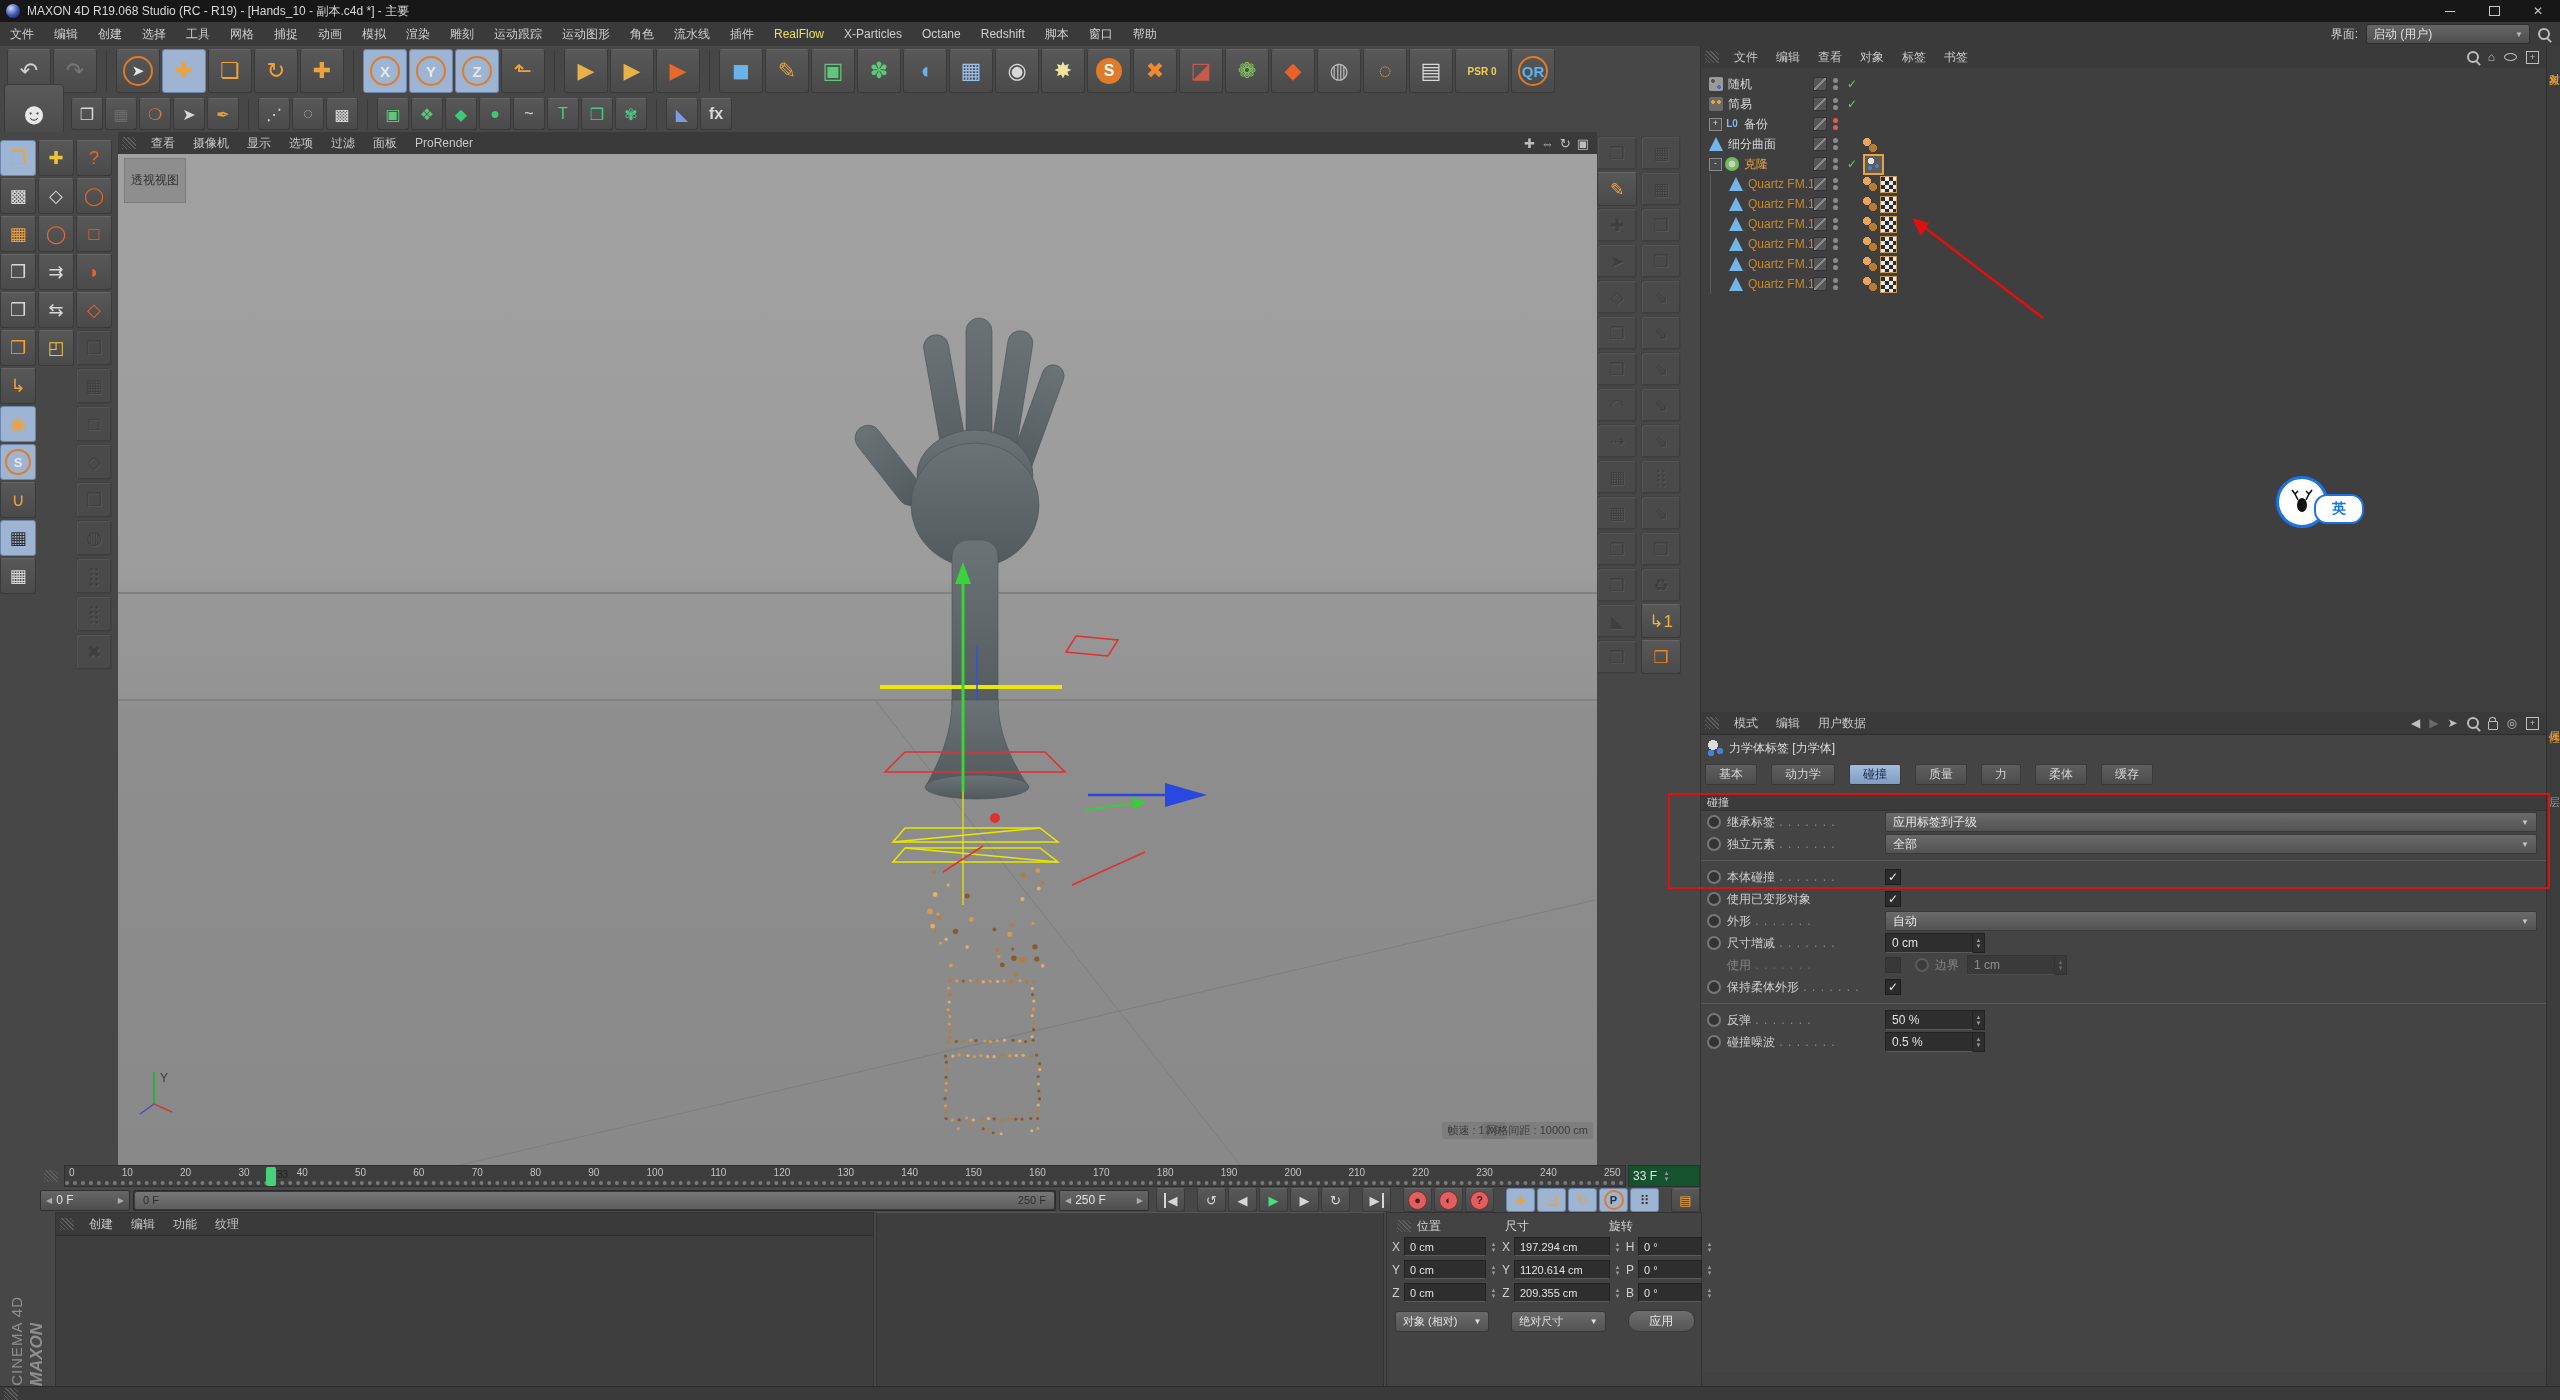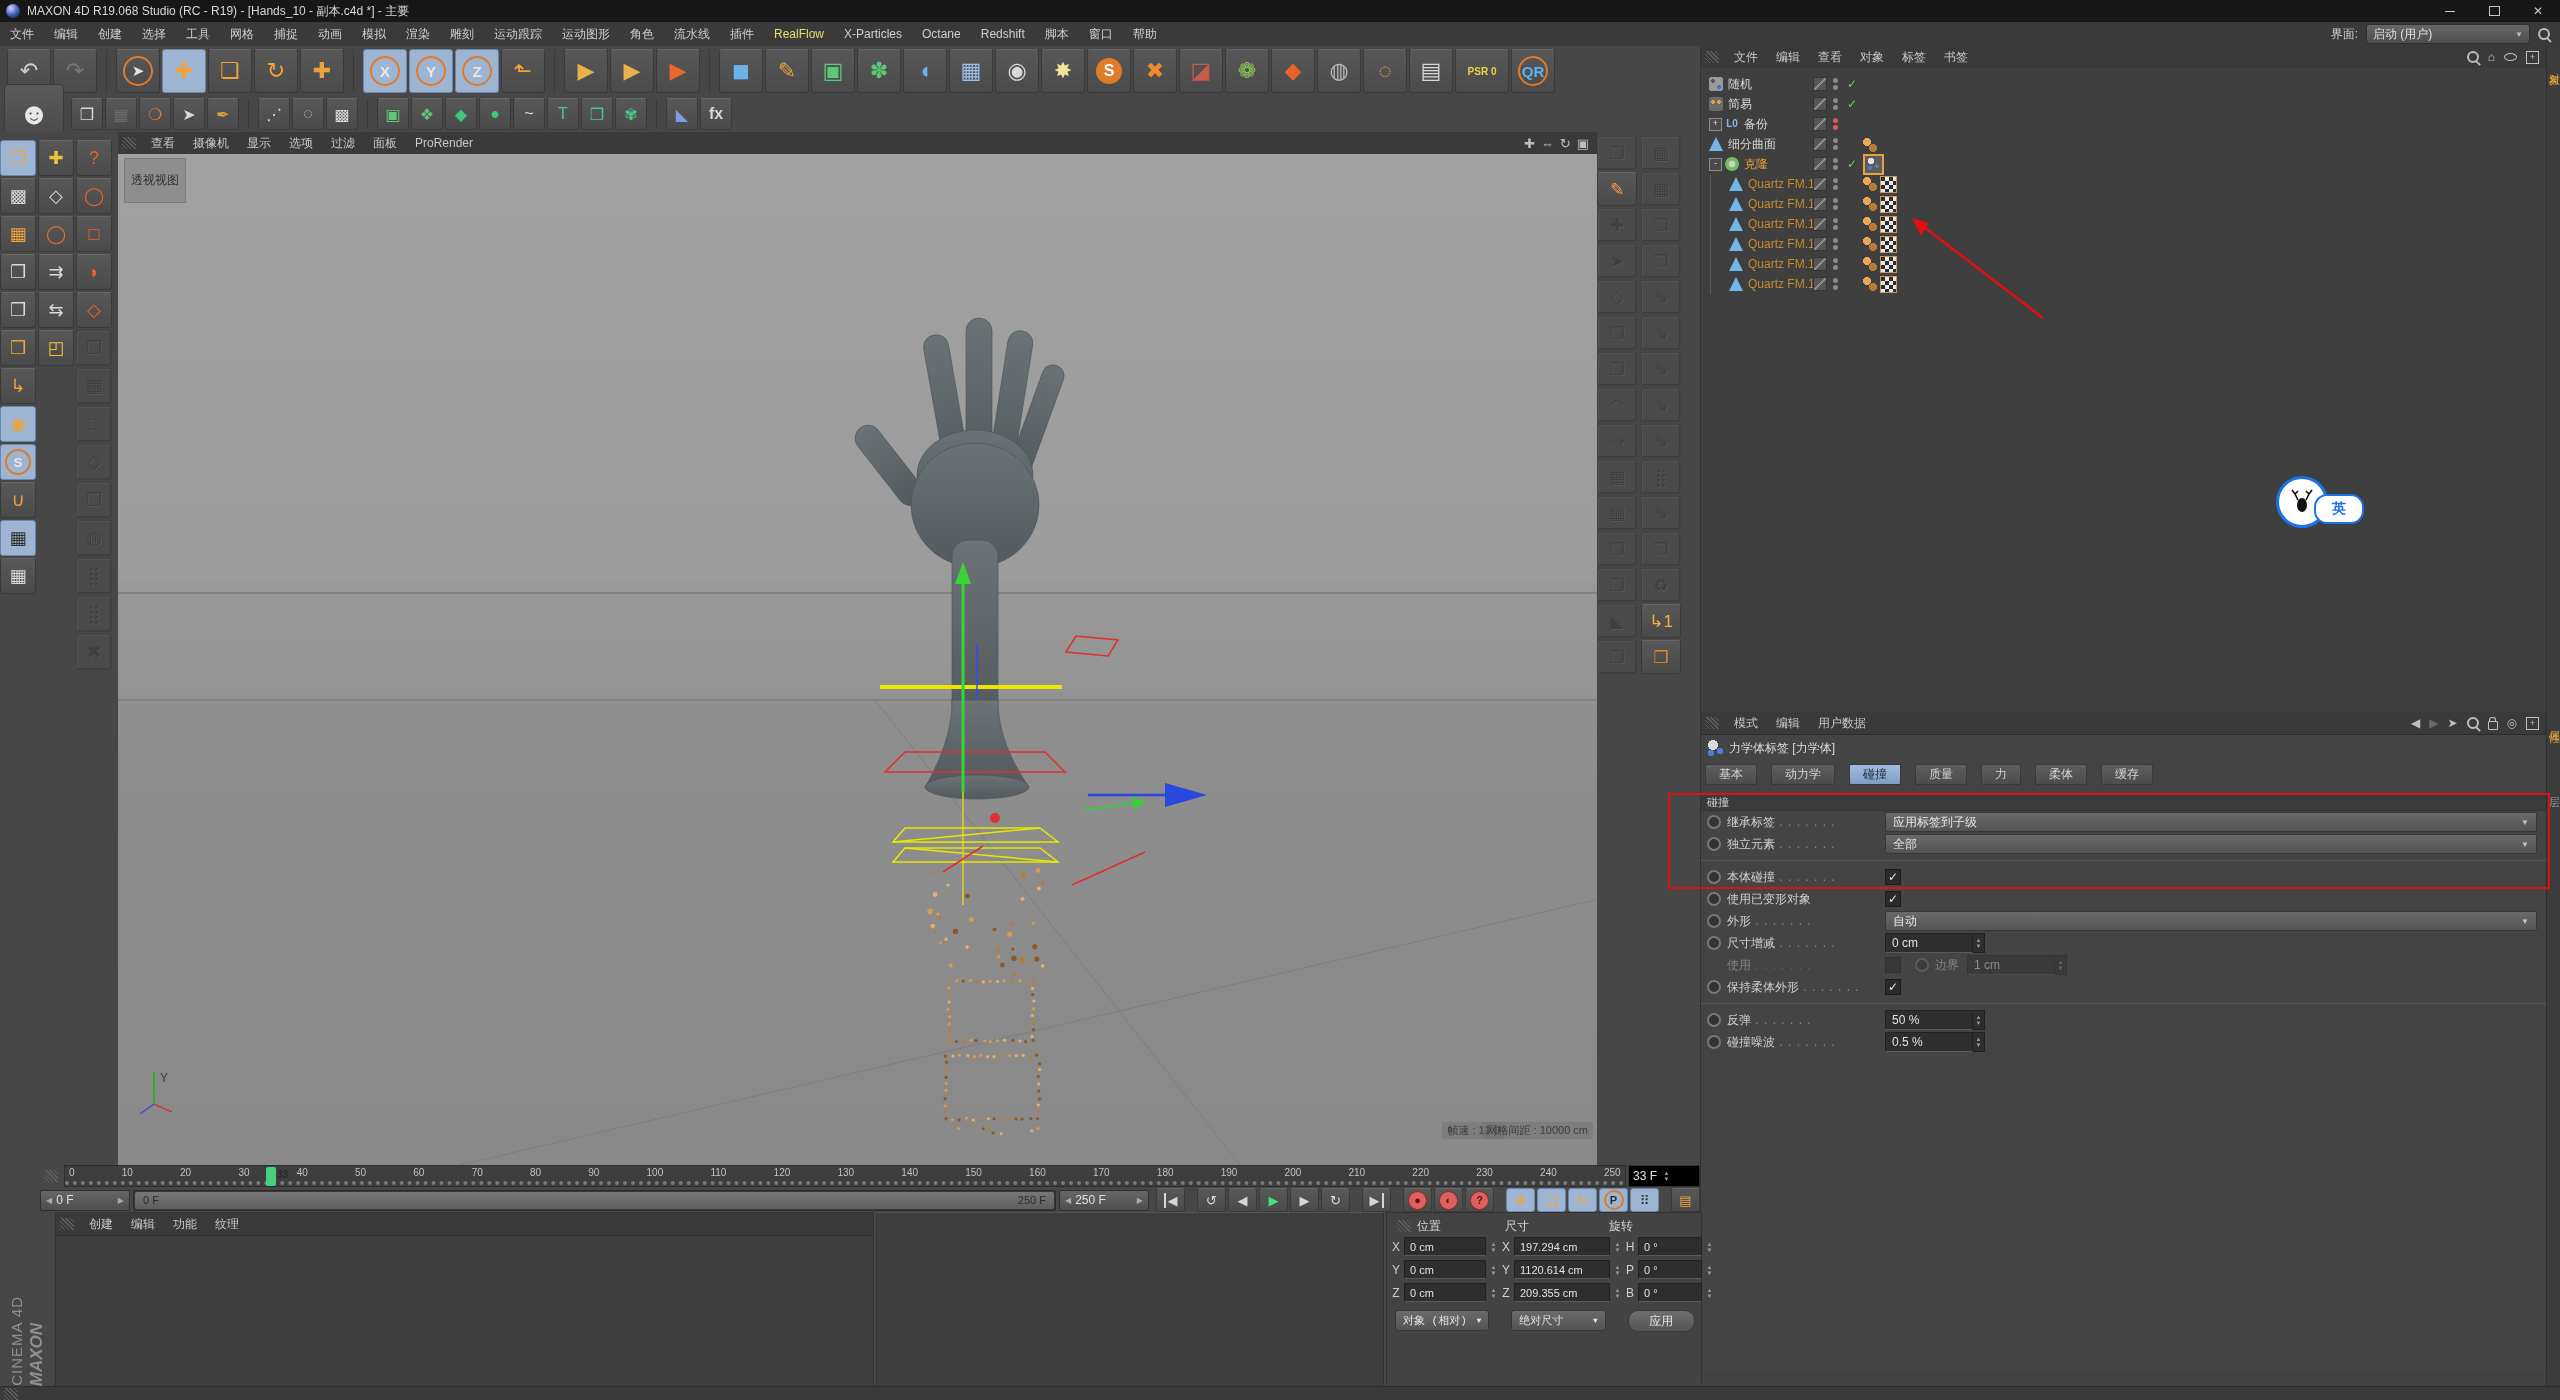--- a/index.html
+++ b/index.html
@@ -139,21 +139,21 @@
     display:flex;align-items:center;padding:4px 0;letter-spacing:2px;}
   .vtab.on{color:#e8a33d;}
   
   #timeline{position:absolute;left:40px;top:1165px;width:1660px;height:47px;background:#474747;}
   #trow1{height:22px;display:flex;align-items:stretch;}
   #ttrack{flex:1;background:#3e3e3e;border:1px solid #2f2f2f;position:relative;}
   #ticks{display:flex;justify-content:space-between;padding:1px 4px 0 4px;color:#c3c3c3;font-size:10px;
     border-bottom:4px dotted #7a7a7a;height:14px;}
   .playhead{position:absolute;top:1px;left:calc(13.2% - 5px);width:10px;height:19px;background:#46d17c;border-radius:2px;}
   .phlbl{position:absolute;left:11px;top:2px;color:#222;font-size:10px;}
-  .tcur{width:62px;margin-left:2px;background:#000000;border:1px solid #2f2f2f;display:flex;align-items:center;
+  .tcur{width:62px;margin-left:2px;background:#14532d;border:1px solid #2f2f2f;display:flex;align-items:center;
     padding:0 4px;color:#e0e0e0;gap:4px;}
   .tcur .astp{background:transparent;border:none;}
   #trow2{height:24px;display:flex;align-items:center;gap:3px;margin-top:1px;}
   .fstep{width:78px;height:19px;background:linear-gradient(#666,#4e4e4e);border:1px solid #2f2f2f;border-radius:2px;
     display:flex;align-items:center;padding:0 5px;color:#e0e0e0;gap:4px;}
   #rslider{flex:1;height:19px;background:#383838;border:1px solid #2a2a2a;border-radius:2px;position:relative;
     display:flex;align-items:center;}
   #rsinner{position:absolute;left:1px;right:1px;top:1px;bottom:1px;background:linear-gradient(#777,#5e5e5e);
     border-radius:2px;display:flex;align-items:center;justify-content:space-between;padding:0 8px;color:#2e2e2e;font-size:11px;}
   #transport{display:flex;align-items:center;gap:2px;margin-left:4px;}
@@ -175,21 +175,21 @@
   #matpanel{position:absolute;left:55px;top:1212px;width:817px;height:174px;background:#3e3e3e;border:1px solid #333;}
   #midbottom{position:absolute;left:876px;top:1212px;width:506px;height:174px;background:#3e3e3e;border:1px solid #333;border-top-color:#555;}
   #coordpanel{position:absolute;left:1386px;top:1212px;width:314px;height:174px;background:#434343;border:1px solid #333;padding-top:4px;}
   .chead{display:flex;color:#d5d5d5;padding-left:6px;height:18px;align-items:center;}
   .chead span{display:inline-block;}
   .crow{display:flex;align-items:center;gap:3px;padding:2px 4px;}
   .ck{width:10px;text-align:center;color:#cfcfcf;flex:none;}
   .cf{width:70px;height:17px;background:#2e2e2e;border:1px solid #222;border-bottom-color:#5a5a5a;
     display:flex;align-items:center;padding:0 5px;color:#e2e2e2;font-size:11px;flex:none;}
   .cstp{width:9px;font-size:6px;color:#999;line-height:6px;display:flex;flex-direction:column;align-items:center;flex:none;}
-  .cbot{display:flex;gap:22px;padding:6px 6px 0 8px;align-items:flex-start;font-family:Liberation Mono, monospace;}
+  .cbot{display:flex;gap:22px;padding:6px 6px 0 8px;align-items:flex-end;}
   .cdd{width:96px;height:19px;background:linear-gradient(#6a6a6a,#535353);border:1px solid #383838;border-radius:3px;
     display:flex;align-items:center;padding:0 7px;color:#e2e2e2;font-size:11px;}
   .cdd .car{margin-left:auto;font-size:8px;}
   #applybtn{width:80px;height:20px;background:linear-gradient(#6e6e6e,#555);border:1px solid #383838;border-radius:10px;
     display:flex;align-items:center;justify-content:center;color:#e4e4e4;}
   
   #statusbar{position:absolute;left:0;top:1386px;width:2560px;height:14px;background:#3a3a3a;border-top:1px solid #2c2c2c;display:flex;align-items:center;}
   
   #redrect{position:absolute;left:1668px;top:793px;width:878px;height:92px;border:2px solid #e01010;z-index:50;pointer-events:none;}
   #redarrow{position:absolute;left:1700px;top:46px;width:846px;height:660px;z-index:50;pointer-events:none;}

